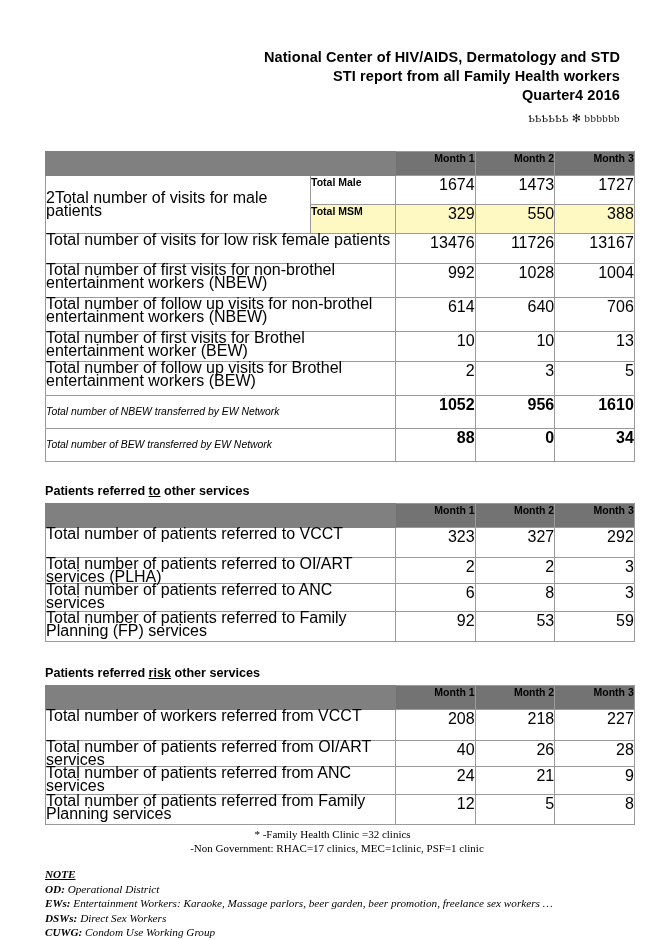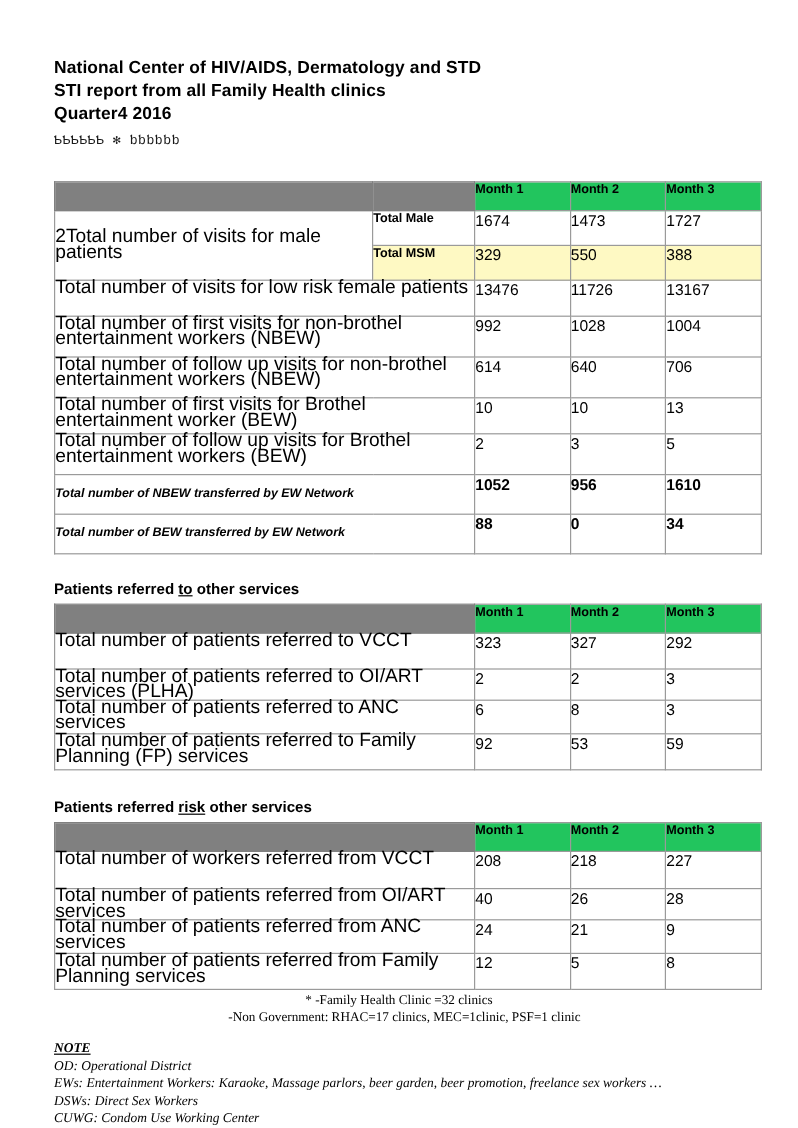--- a/index.html
+++ b/index.html
@@ -18,89 +18,89 @@
     position: relative;
     width: 665px;
     height: 940px;
     box-sizing: border-box;
     padding: 0 45px;
   }
 
   
   .title-block {
     padding-top: 48px;
-    text-align: left;
+    text-align: right;
   }
   .title-line {
     font-size: 14.5px;
     font-weight: bold;
     line-height: 19px;
     letter-spacing: 0.1px;
     white-space: nowrap;
   }
   .ornament {
     margin-top: 6px;
     font-size: 11px;
     letter-spacing: 0.4px;
     line-height: 14px;
-    font-family: Liberation Mono, monospace;
+    font-family: Liberation Serif, serif;
     color: #1a1a1a;
   }
 
   
   table.rpt {
     border-collapse: collapse;
     width: 589px;
     table-layout: fixed;
     margin: 0;
   }
   table.rpt td, table.rpt th {
     border: 1px solid #9a9a9a;
     padding: 0;
     vertical-align: top;
   }
   .hdr-fill {
     background: #808080;
     border: 1px solid #808080 !important;
   }
   th.mon {
-    background: #22c55e;
+    background: #737373;
     font-size: 10.5px;
     font-weight: bold;
-    text-align: left;
+    text-align: right;
     vertical-align: middle;
     height: 23px;
     padding: 0 2px;
   }
   td.lbl {
     font-size: 16px;
     line-height: 12.6px;
     padding: 5px 4px 4px 6px;
     vertical-align: top;
   }
   td.lbl.mid {
     vertical-align: middle;
   }
   td.sub {
     font-size: 10.5px;
     font-weight: bold;
     padding: 4px 4px 4px 6px;
     vertical-align: middle;
   }
   td.num {
-    font-size: 13px;
-    text-align: left;
+    font-size: 16px;
+    text-align: right;
     vertical-align: bottom;
     padding: 0 7px 3px 3px;
   }
   td.shade, th.shade {
     background: #fef9c3;
   }
   tr.bolditalic td.lbl {
-    font-weight: bold;
+    font-weight: normal;
     font-style: italic;
     font-size: 10.4px;
     vertical-align: middle;
     padding-top: 4px;
     padding-bottom: 4px;
   }
   tr.bolditalic td.num {
     font-weight: bold;
   }
 
@@ -134,36 +134,36 @@
     line-height: 14.4px;
     margin-top: 12px;
   }
   .notes .note-title {
     font-weight: bold;
     font-style: italic;
     text-decoration: underline;
   }
   .notes .note-line { font-style: italic; }
   .notes .note-line b {
-    font-weight: normal;
+    font-weight: bold;
     font-style: italic;
   }
 
   .gap-a { height: 26px; }
   .gap-b { height: 22px; }
   .gap-c { height: 24px; }
 </style>
 </head>
 <body>
 
 <div class="page">
 
   <div class="title-block">
     <div class="title-line">National Center of HIV/AIDS, Dermatology and STD</div>
-    <div class="title-line">STI report from all Family Health clinics</div>
+    <div class="title-line">STI report from all Family Health workers</div>
     <div class="title-line">Quarter4 2016</div>
     <div class="ornament">ƄƄƄƄƄƄ ✻ ƅƅƅƅƅƅ</div>
   </div>
 
   <div class="gap-a"></div>
 
   <table class="rpt">
     <colgroup>
       <col class="c-label">
         <col class="c-sub">
@@ -338,18 +338,18 @@
   <div class="footnote">
     <div>* -Family Health Clinic =32 clinics</div>
     <div class="indent">-Non Government: RHAC=17 clinics, MEC=1clinic, PSF=1 clinic</div>
   </div>
 
   <div class="notes">
     <div class="note-title">NOTE</div>
     <div class="note-line"><b>OD:</b><span> Operational District</span></div>
     <div class="note-line"><b>EWs:</b><span> Entertainment Workers: Karaoke, Massage parlors, beer garden, beer promotion, freelance sex workers …</span></div>
     <div class="note-line"><b>DSWs:</b><span> Direct Sex Workers</span></div>
-    <div class="note-line"><b>CUWG:</b><span> Condom Use Working Center</span></div>
+    <div class="note-line"><b>CUWG:</b><span> Condom Use Working Group</span></div>
     <div class="note-line"></div>
 
   </div>
 
 </div>
 
 </body></html>

